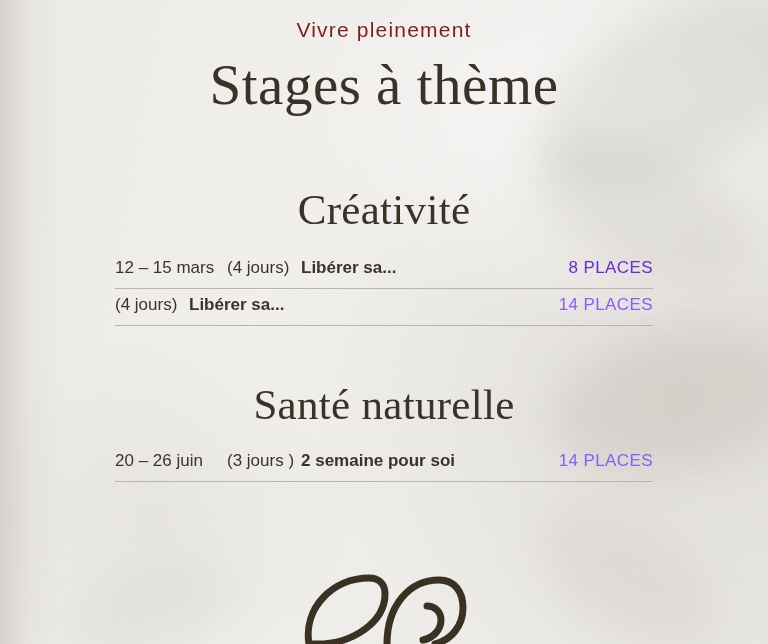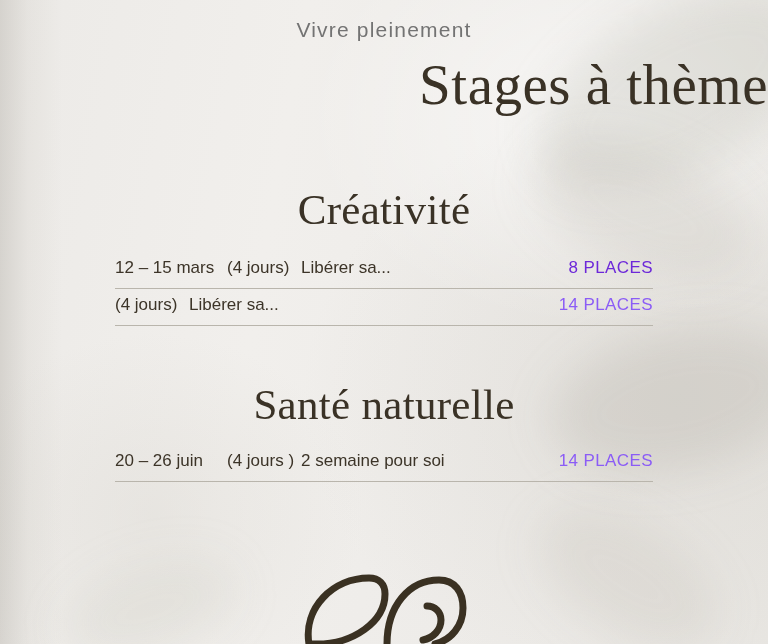--- a/index.html
+++ b/index.html
@@ -50,26 +50,26 @@
     z-index: 3;
     width: 768px;
     height: 644px;
   }
 
   .eyebrow {
     text-align: center;
     font-family: "Liberation Sans", sans-serif;
     font-size: 21px;
     letter-spacing: 1.2px;
-    color: #737373;
+    color: #7f1d1d;
     margin-top: 18px;
   }
 
   .main-title {
-    text-align: right;
+    text-align: center;
     font-family: "Liberation Serif", serif;
     font-size: 57px;
     font-weight: 400;
     color: #3a3226;
     letter-spacing: 0.5px;
     margin-top: 14px;
     line-height: 1;
   }
 
   .section {
@@ -107,20 +107,21 @@
   .row-dates {
     min-width: 112px;
     display: inline-block;
   }
   .row-duration {
     min-width: 74px;
     display: inline-block;
   }
   .row-name {
     display: inline-block;
+    font-weight: bold;
   }
   .places {
     font-size: 17px;
     color: #8b5cf6;
     letter-spacing: 0.4px;
     white-space: nowrap;
   }
   .places.light { color: #6d28d9; }
 
   .rows.sante { margin-top: 16px; }
@@ -175,21 +176,21 @@
     </div>
   </div>
 
   <div class="section section-sante">
     <div class="section-title">Santé naturelle</div>
     <div class="rows sante">
 
       <div class="row">
         <div class="row-left">
           <span class="row-dates">20 – 26 juin</span>
-          <span class="row-duration">(4 jours )</span>
+          <span class="row-duration">(3 jours )</span>
           <span class="row-name">2 semaine pour soi</span>
         </div>
         <div class="places">14 PLACES</div>
       </div>
 
     </div>
   </div>
 
   <div class="logo-wrap">
     <svg width="170" height="90" viewBox="0 0 170 90">

